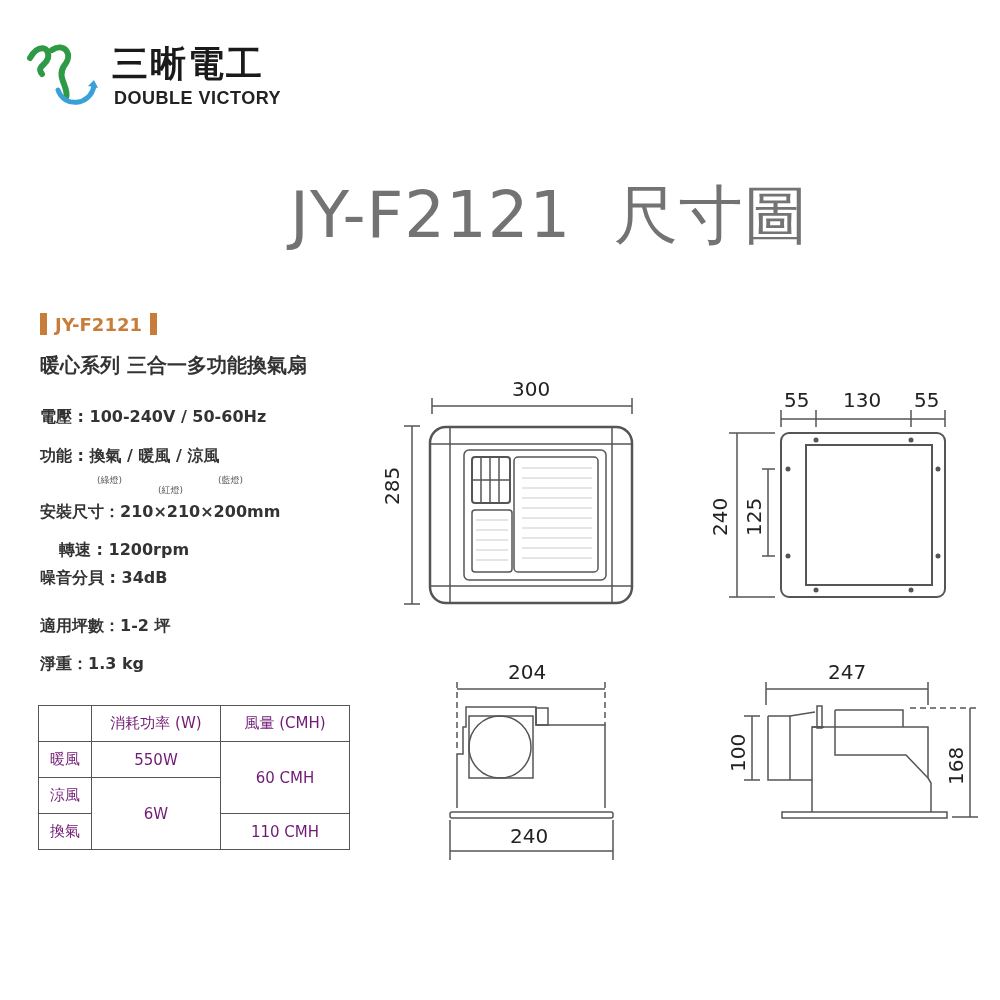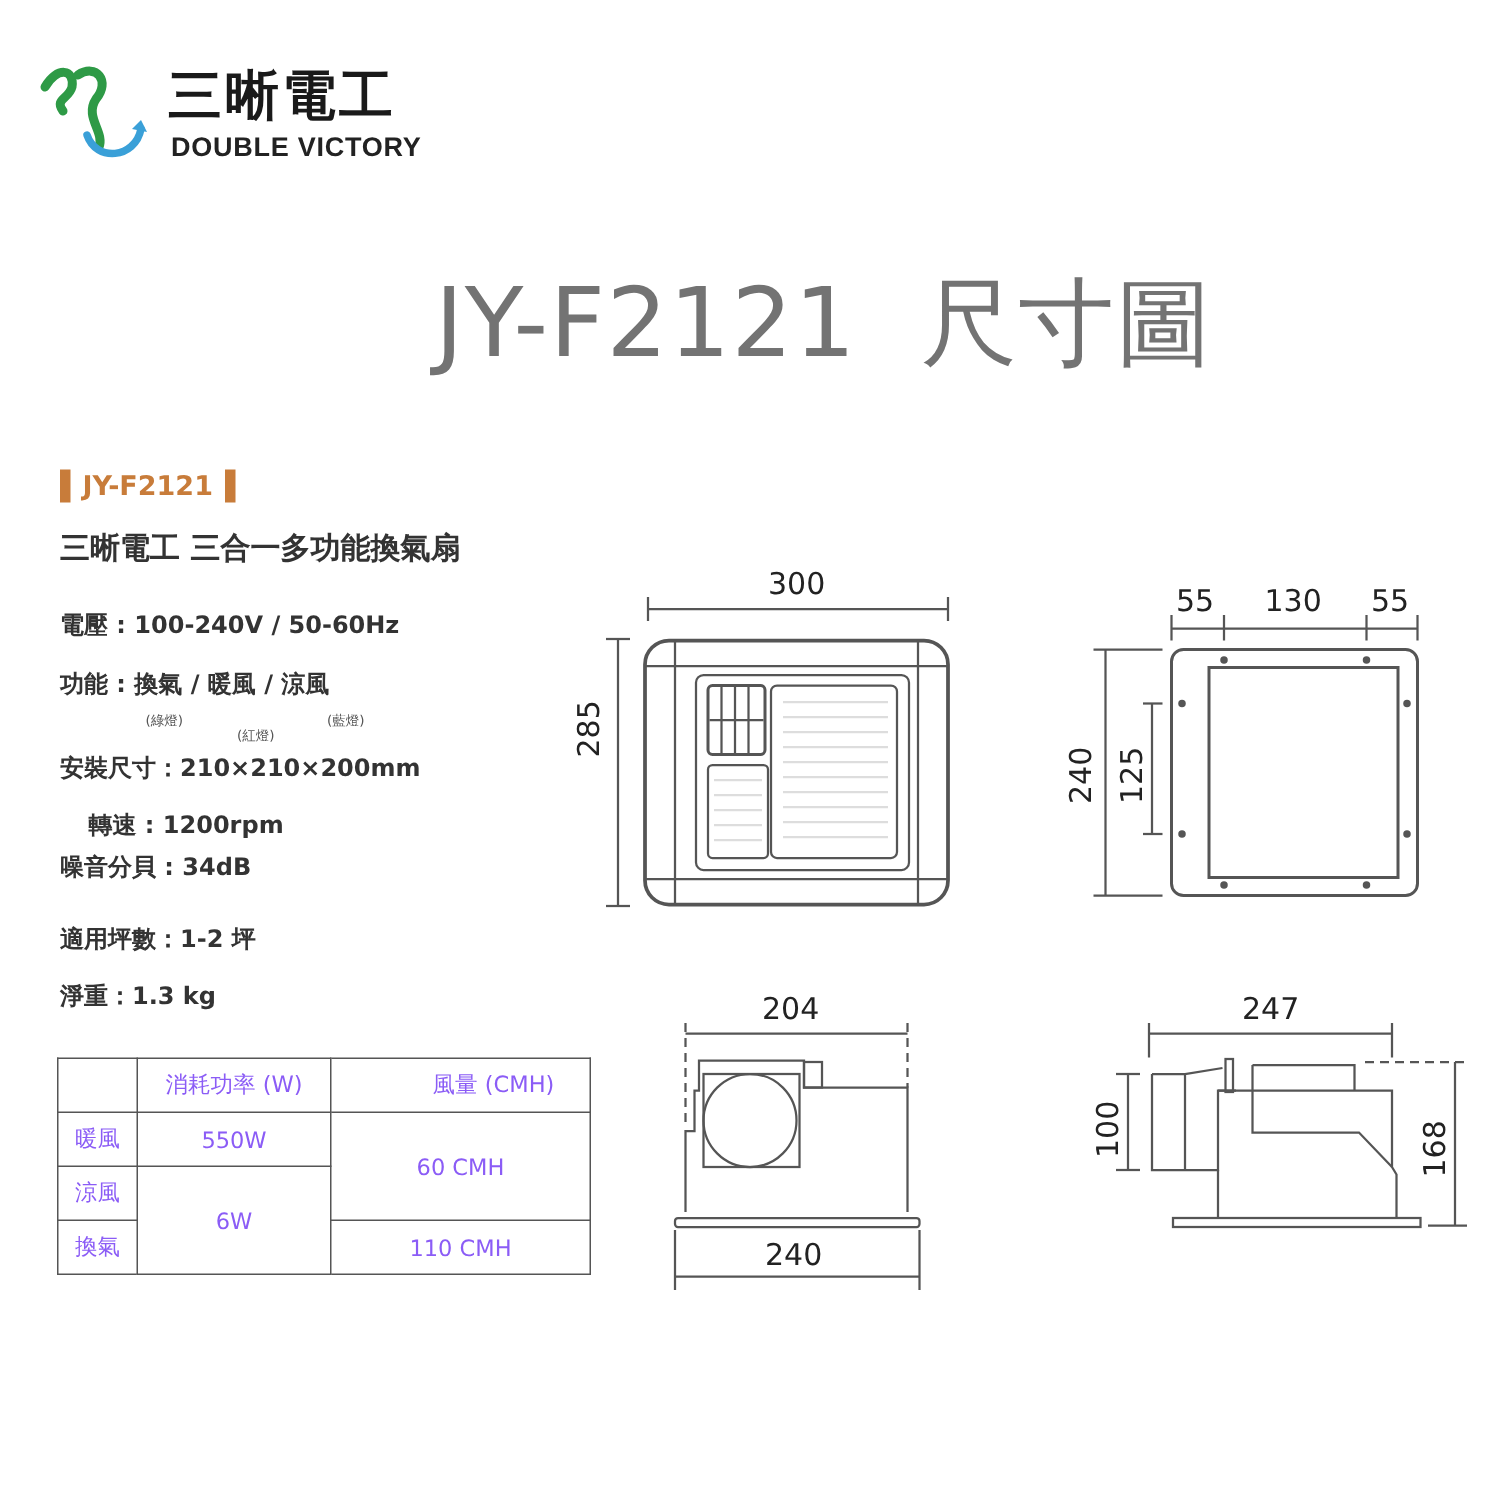--- a/index.html
+++ b/index.html
@@ -6,21 +6,21 @@
   body { width:1000px; height:1000px; position:relative; overflow:hidden; font-family:"DejaVu Sans", sans-serif; color:#333; }
   .abs { position:absolute; }
   .logo-cn { left:112px; top:40px; font-size:36px; font-weight:bold; color:#1a1a1a; letter-spacing:2px; }
   .logo-en { left:114px; top:88px; font-size:18px; font-weight:bold; color:#222; letter-spacing:0.5px; font-family:"Liberation Sans", sans-serif; }
   .main-title { left:290px; top:172px; font-size:64px; color:#737373; font-family:"DejaVu Sans", sans-serif; letter-spacing:1px; }
   .model-tag { left:40px; top:313px; font-size:18px; font-weight:bold; display:flex; align-items:center; gap:8px; }
   .model-tag .bar { width:7px; height:22px; display:inline-block; }
   .subtitle { left:40px; top:352px; font-size:20px; font-weight:bold; color:#333; }
   .spec { left:40px; font-size:16px; color:#333; font-weight:bold; }
   .subnote { font-size:9px; color:#555; font-weight:normal; }
-  table.t { position:absolute; left:38px; top:705px; border-collapse:collapse; font-size:15px; color:#8b5cf6; }
+  table.t { position:absolute; left:38px; top:705px; border-collapse:collapse; font-size:15px; color:#701a75; }
   table.t td { border:1.5px solid #555; text-align:center; padding:0; }
   .dim { font-size:20px; color:#222; font-family:"DejaVu Sans", sans-serif; }
 </style>
 </head>
 <body>
 
 <div class="abs" style="left:24px;top:36px;width:80px;height:72px;">
   <svg width="80" height="72" viewBox="0 0 80 72">
     <path d="M6 22 C14 8, 26 10, 24 22 C22 30, 12 30, 18 38" fill="none" stroke="#2e9a46" stroke-width="6" stroke-linecap="round"></path>
     <path d="M28 14 C40 6, 50 18, 40 30 C32 42, 46 52, 42 62" fill="none" stroke="#2e9a46" stroke-width="6" stroke-linecap="round"></path>
@@ -32,21 +32,21 @@
 <div class="abs logo-en">DOUBLE VICTORY</div>
 
 <div class="abs main-title" style="white-space:pre;">JY-F2121  尺寸圖</div>
 
 <div class="abs model-tag">
   <span class="bar" style="background:#c87c3a;"></span>
   <span style="color:#c87c3a;">JY-F2121</span>
   <span class="bar" style="background:#c87c3a;"></span>
 </div>
 
-<div class="abs subtitle">三晰電工 三合一多功能換氣扇</div>
+<div class="abs subtitle">暖心系列 三合一多功能換氣扇</div>
 
 <div class="abs spec" style="top:407px;">
   <span>電壓</span><span> : </span><span>100-240V / 50-60Hz</span>
 </div>
 <div class="abs spec" style="top:446px;">
   <span>功能</span><span> : </span><span>換氣 / 暖風 / 涼風</span>
 </div>
 <div class="abs subnote" style="left:97px;top:474px;">(綠燈)</div>
 <div class="abs subnote" style="left:158px;top:474px;margin-top:10px;">(紅燈)</div>
 <div class="abs subnote" style="left:218px;top:474px;">(藍燈)</div>
@@ -64,21 +64,21 @@
 </div>
 <div class="abs spec" style="top:654px;">
   <span>淨重</span><span>：</span><span>1.3 kg</span>
 </div>
 
 <table class="t">
   <tbody>
       <tr style="height:36px;">
     <td style="width:52px;"></td>
     <td style="width:128px;">消耗功率 (W)</td>
-    <td style="width:128px;padding-left:44px;">風量 (CMH)</td>
+    <td style="width:128px;">風量 (CMH)</td>
   </tr>
   <tr style="height:36px;">
     <td>暖風</td>
     <td>550W</td>
     <td rowspan="2">60 CMH</td>
   </tr>
   <tr style="height:36px;padding-left:40px;">
     <td>涼風</td>
     <td rowspan="2">6W</td>
   </tr>

